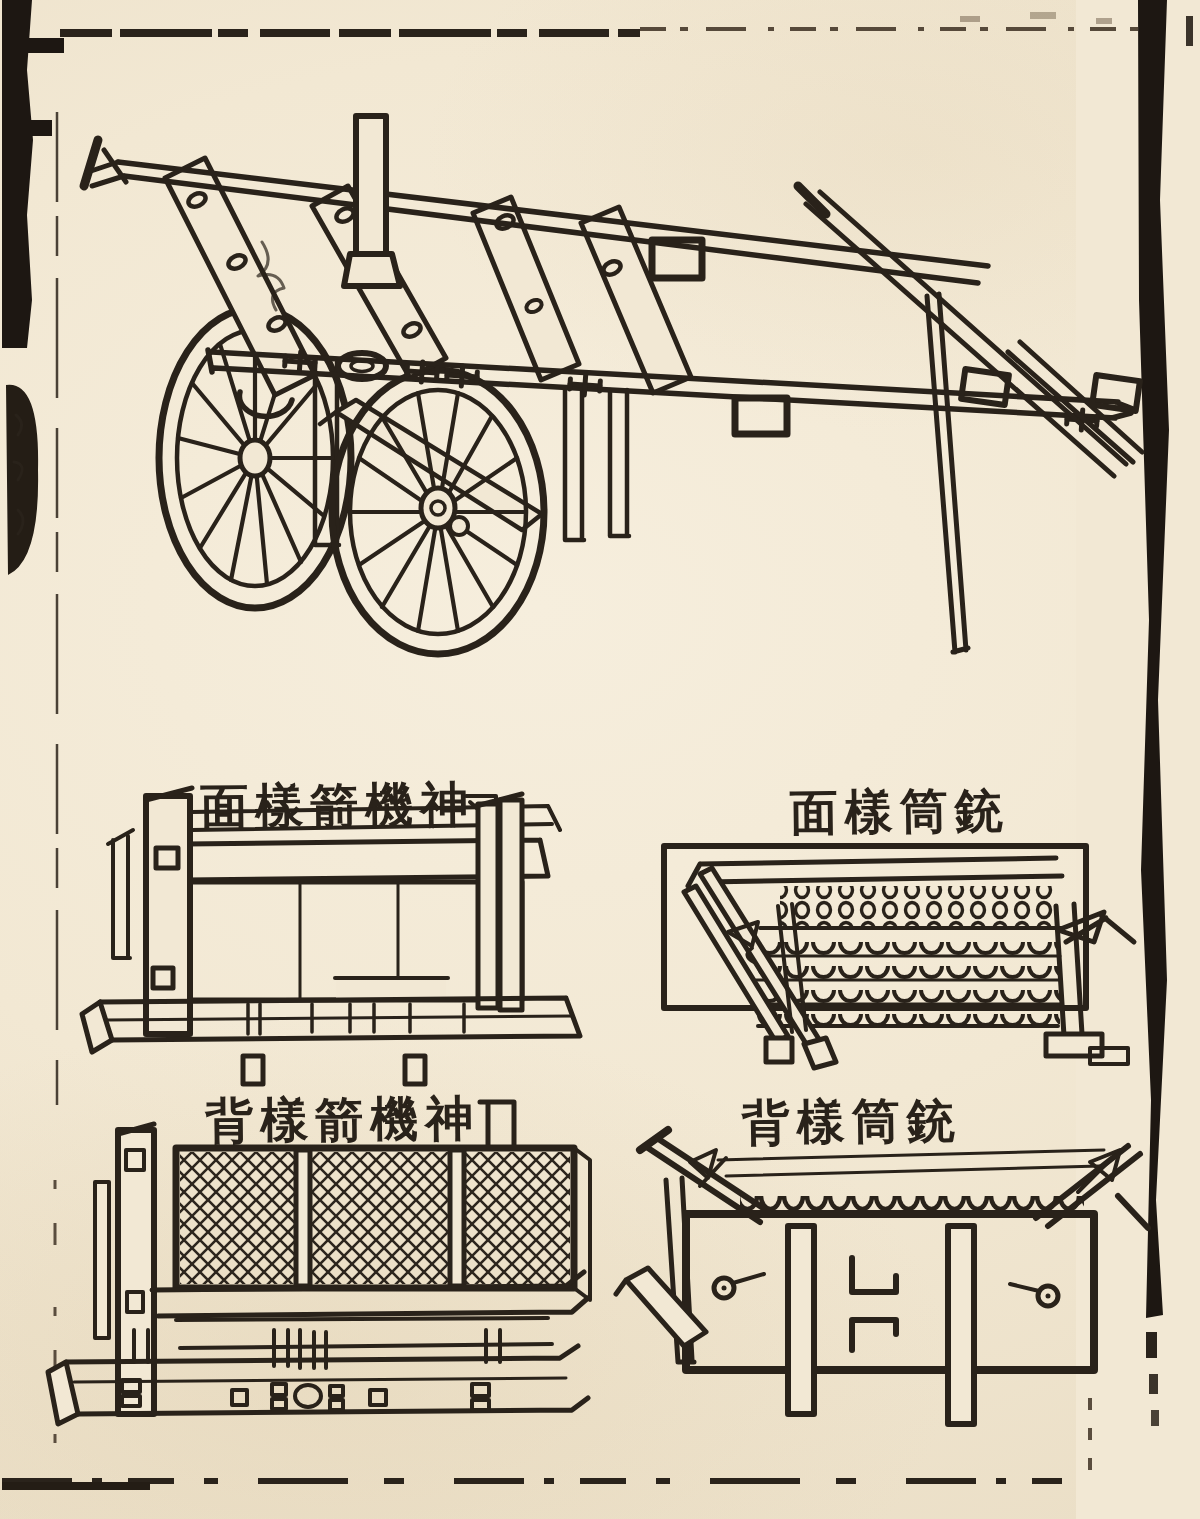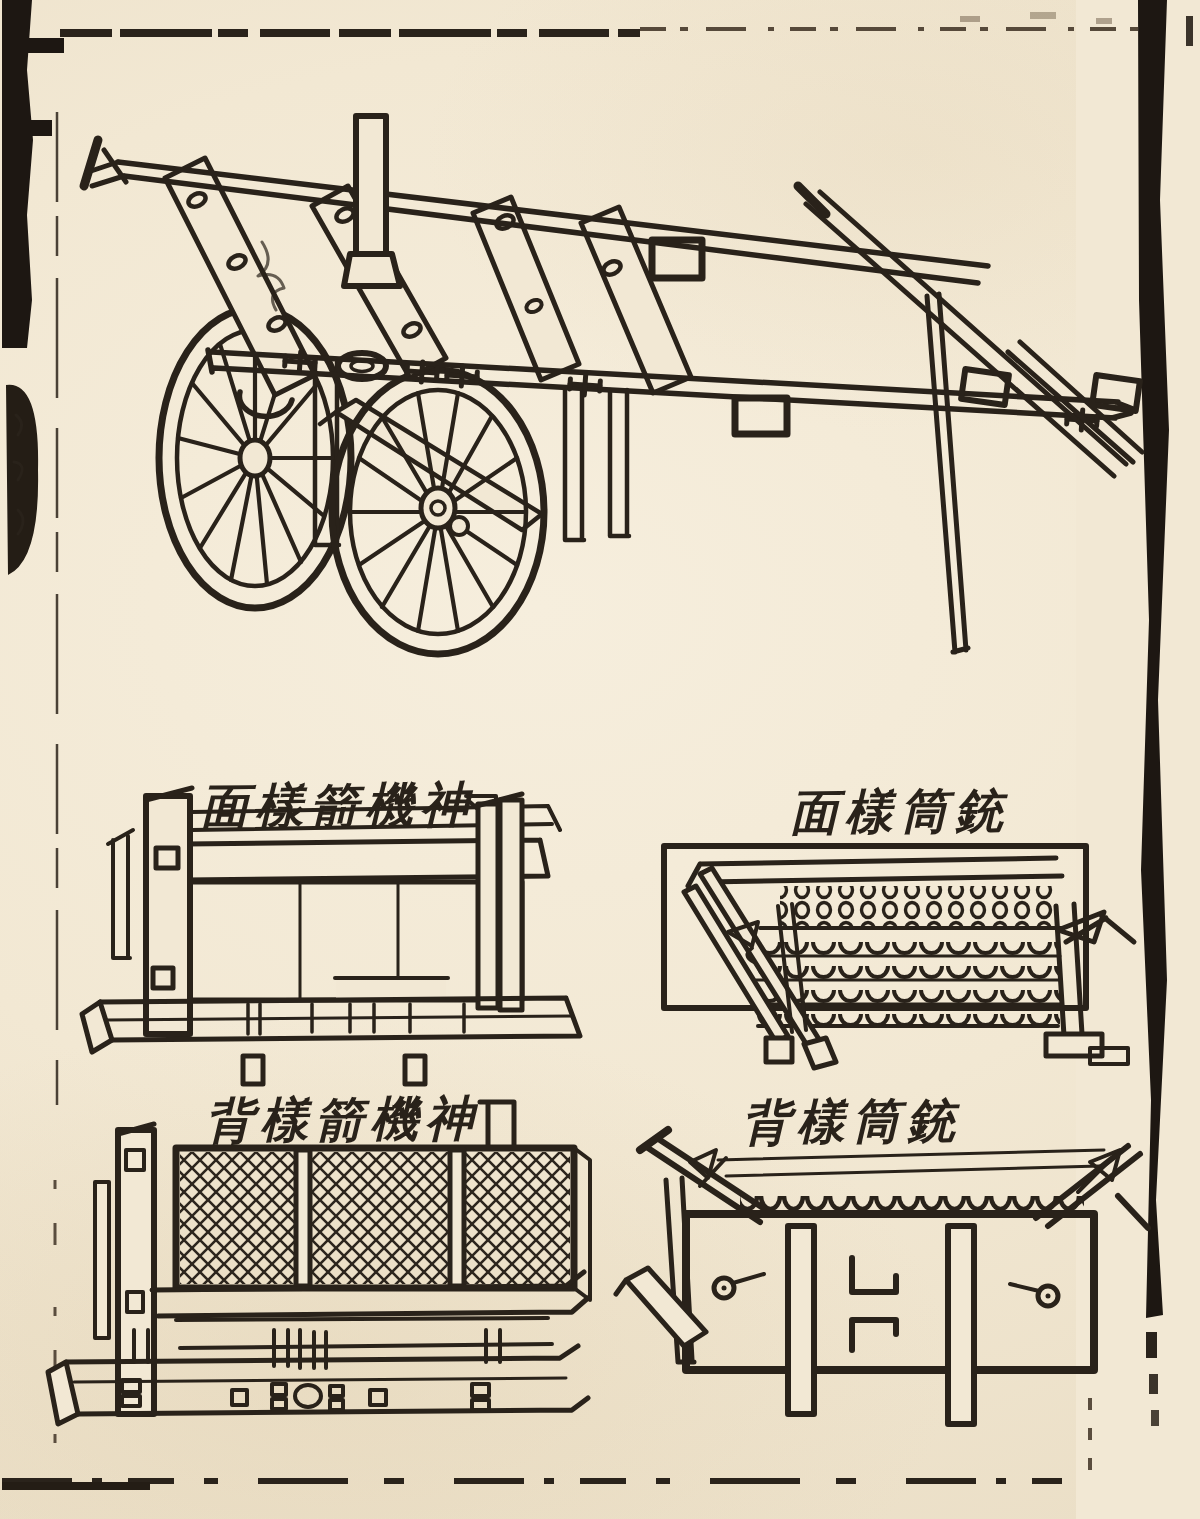--- a/index.html
+++ b/index.html
@@ -7,21 +7,20 @@
     width:1200px;height:1519px;overflow:hidden;
     font-family:"Liberation Serif","DejaVu Serif",serif;
     background:#f2e8d4;
   }
   .paper{
     position:relative;width:1076px;height:1519px;
     background:
       radial-gradient(900px 500px at 30% 90%, rgba(222,205,172,.35), rgba(0,0,0,0) 70%),
       radial-gradient(700px 400px at 85% 10%, rgba(226,210,180,.30), rgba(0,0,0,0) 70%),
       radial-gradient(1400px 1000px at 50% 40%, #f6eedd 0%, #f2e8d3 55%, #ebdfc7 100%);
-    font-style: italic;
   }
   svg{position:absolute;left:0;top:0;}
   .ink{stroke:var(--ink,#29221a);fill:none;stroke-linecap:round;stroke-linejoin:round;}
   .fillpaper{fill:#f2e8d4;}
   .caption{
     font-family:"Liberation Serif","DejaVu Serif",serif;
     font-size:48px;font-weight:bold;letter-spacing:7px;
     fill:var(--ink,#29221a);
   }
 </style>

